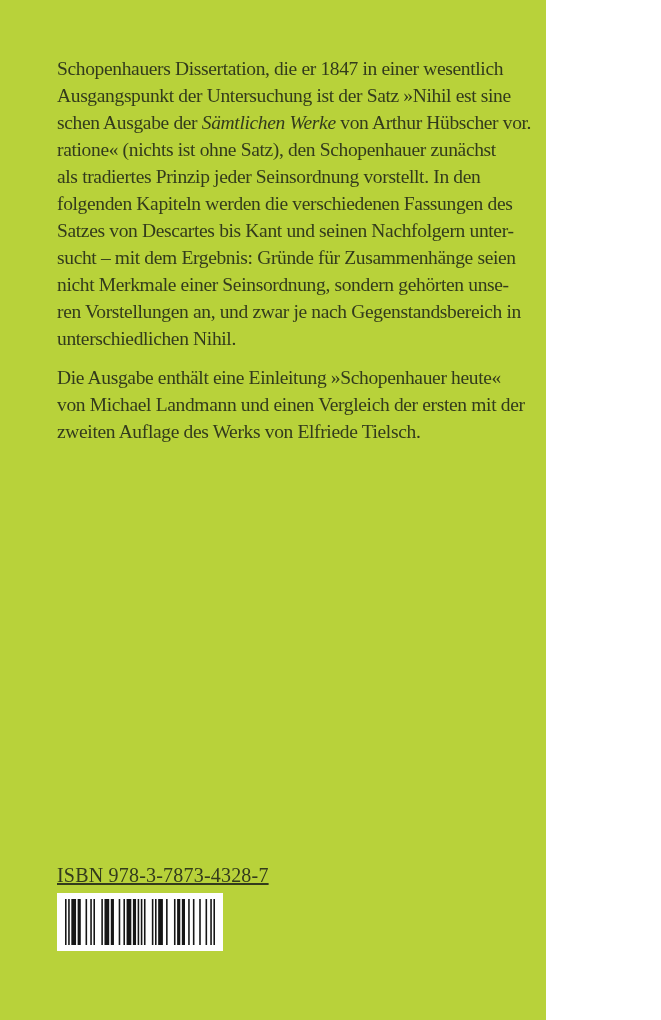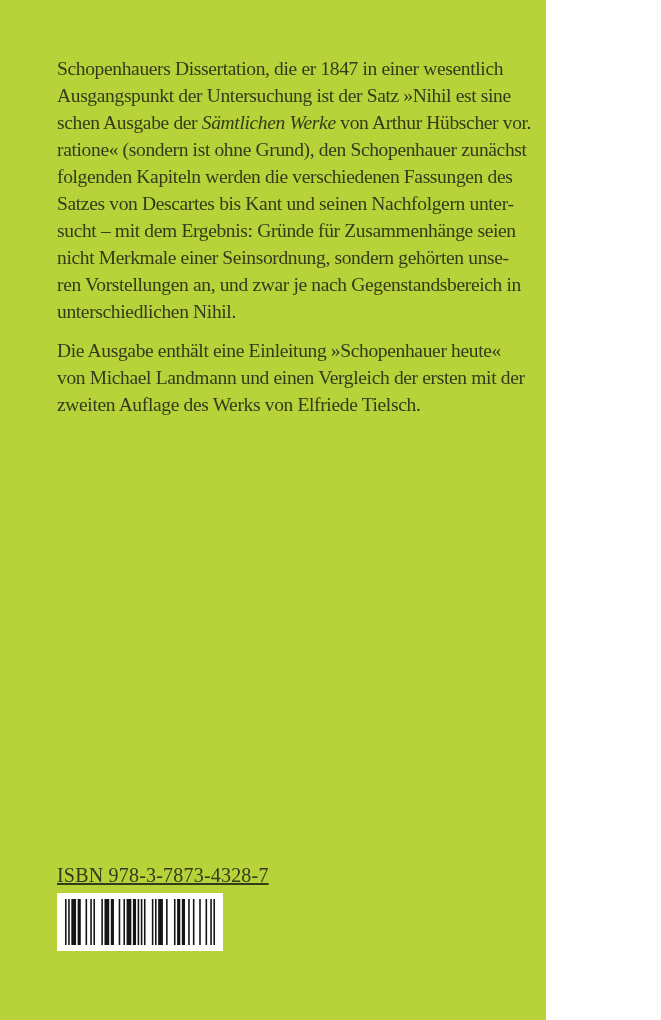--- a/index.html
+++ b/index.html
@@ -39,21 +39,22 @@
 </head>
 <body>
 
 <div class="cover" style="--bg: #b8d23a; --fg: #333b1c; --barcode-bg: #fefefe; --barcode-fg: #151515;">
 
   <div class="blurb" id="blurb">
       <div class="para">
         <div class="line"><span>Schopenhauers Dissertation, die er 1847 in einer wesentlich</span></div>
         <div class="line"><span>Ausgangspunkt der Untersuchung ist der Satz »Nihil est sine</span></div>
         <div class="line"><span>schen Ausgabe der </span><span class="it">Sämtlichen Werke</span><span> von Arthur Hübscher vor.</span></div>
-        <div class="line"><span>ratione« (sondern ist ohne Grund), den Schopenhauer zunächst</span></div>
+        <div class="line"><span>ratione« (nichts ist ohne Satz), den Schopenhauer zunächst</span></div>
+        <div class="line"><span>als tradiertes Prinzip jeder Seinsordnung vorstellt. In den</span></div>
         <div class="line"><span>folgenden Kapiteln werden die verschiedenen Fassungen des</span></div>
         <div class="line"><span>Satzes von Descartes bis Kant und seinen Nachfolgern unter-</span></div>
         <div class="line"><span>sucht – mit dem Ergebnis: Gründe für Zusammenhänge seien</span></div>
         <div class="line"><span>nicht Merkmale einer Seinsordnung, sondern gehörten unse-</span></div>
         <div class="line"><span>ren Vorstellungen an, und zwar je nach Gegenstandsbereich in</span></div>
         <div class="line"><span>unterschiedlichen Nihil.</span></div>
       </div>
       <div class="para">
         <div class="line"><span>Die Ausgabe enthält eine Einleitung »Schopenhauer heute«</span></div>
         <div class="line"><span>von Michael Landmann und einen Vergleich der ersten mit der</span></div>

